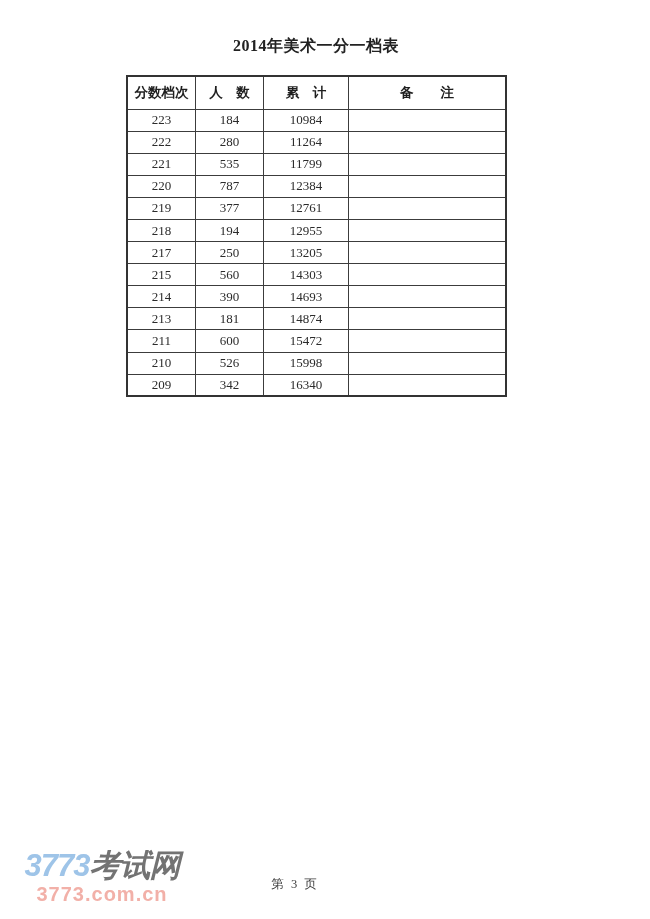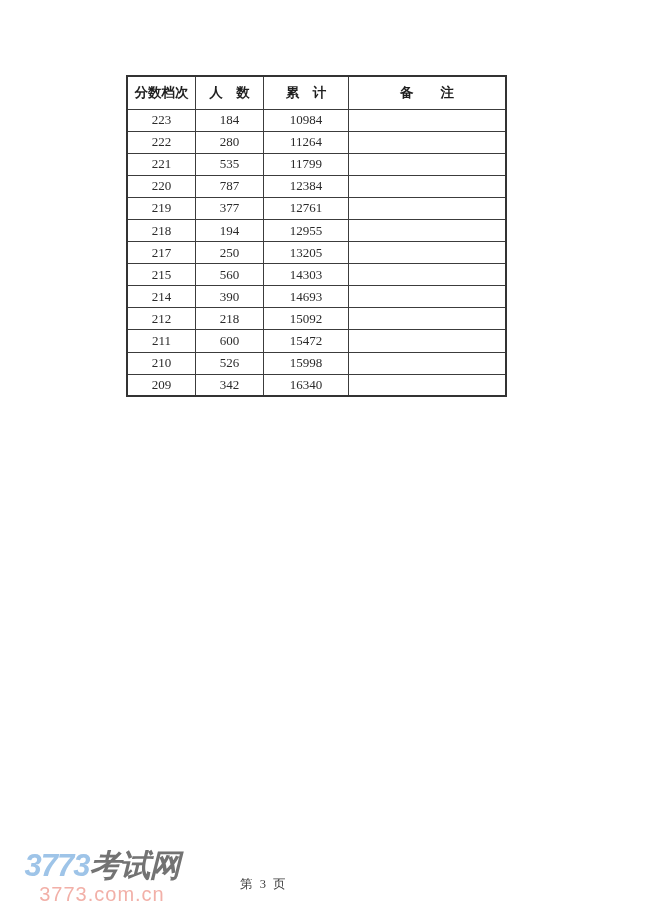--- a/index.html
+++ b/index.html
@@ -57,20 +57,21 @@
   .score-table tbody tr { height: 22.1px; }
   .col-level { width: 67px; }
   .col-count { width: 67px; }
   .col-cumulative { width: 84px; }
   .col-remark { width: 156px; }
   .page-footer {
     position: absolute;
     left: 240px;
     top: 876px;
     width: 110px;
+    text-align: center;
     font-size: 12.5px;
     color: #3a3a3a;
     letter-spacing: 2px;
   }
   .watermark {
     position: absolute;
     left: 12px;
     top: 850px;
     width: 180px;
     text-align: center;
@@ -83,31 +84,32 @@
     font-weight: bold;
     font-size: 31px;
     white-space: nowrap;
     letter-spacing: -1px;
   }
   .wm-number { color: #9ec4e8; }
   .wm-text   { color: #737373; }
   .wm-line2 {
     margin-top: 3px;
     font-family: "Liberation Sans", sans-serif;
-    font-weight: normal;
+    font-weight: bold;
     font-size: 20px;
     color: #f2b0a8;
     letter-spacing: 1px;
   }
 </style>
 </head>
 <body>
 
 <div class="page">
 
+  <div class="doc-title">2014年美术一分一档表</div>
 
   <table class="score-table">
     <thead>
       <tr>
           <th class="col-level">分数档次</th>
           <th class="col-count">人　数</th>
           <th class="col-cumulative">累　计</th>
           <th class="col-remark">备　　注</th>
         </tr>
     </thead>
@@ -160,23 +162,23 @@
           <td class="col-cumulative">14303</td>
           <td class="col-remark"></td>
         </tr>
         <tr>
           <td class="col-level">214</td>
           <td class="col-count">390</td>
           <td class="col-cumulative">14693</td>
           <td class="col-remark"></td>
         </tr>
         <tr>
-          <td class="col-level">212</td>
-          <td class="col-count">218</td>
-          <td class="col-cumulative">15092</td>
+          <td class="col-level">213</td>
+          <td class="col-count">181</td>
+          <td class="col-cumulative">14874</td>
           <td class="col-remark"></td>
         </tr>
         <tr>
           <td class="col-level">211</td>
           <td class="col-count">600</td>
           <td class="col-cumulative">15472</td>
           <td class="col-remark"></td>
         </tr>
         <tr>
           <td class="col-level">210</td>

